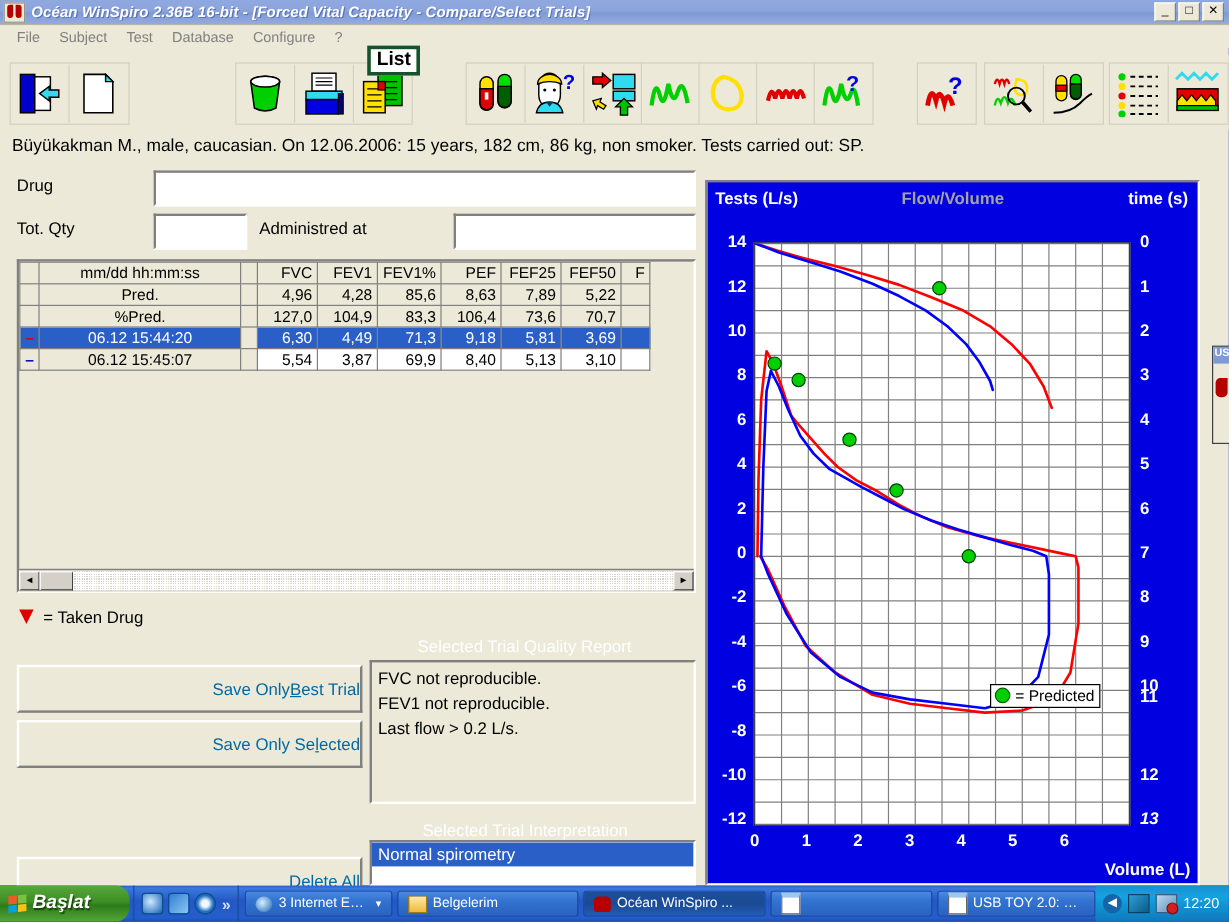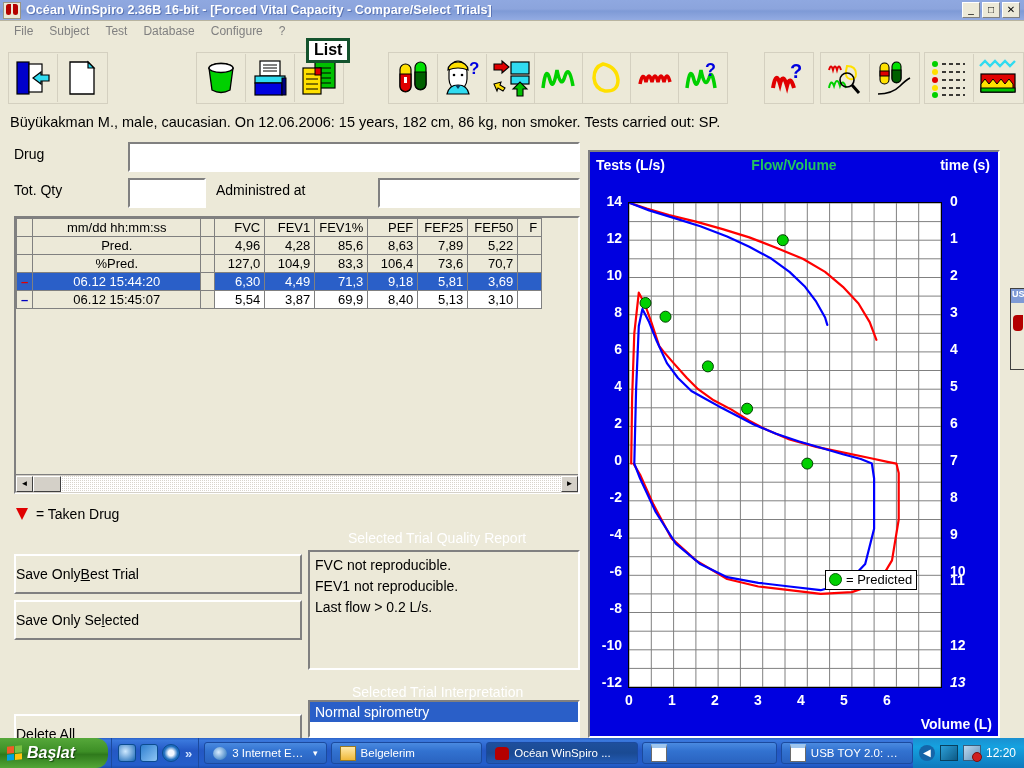--- a/index.html
+++ b/index.html
@@ -30,21 +30,21 @@
     content:"";position:absolute;left:2px;top:1px;width:5px;height:11px;
     background:#b40000;border-radius:3px 0 3px 3px;
   }
   .tb-icon:after{
     content:"";position:absolute;right:2px;top:1px;width:5px;height:11px;
     background:#b40000;border-radius:0 3px 3px 3px;
   }
   .tb-title{
     color:#ffffff;font-size:12.5px;font-weight:bold;
     letter-spacing:0.1px;text-shadow:1px 1px 0 #5a74b4;
-    white-space:nowrap;overflow:hidden;
+    white-space:nowrap;overflow:hidden;font-style:italic;
   }
   .tb-btns{position:absolute;right:4px;top:2px;display:flex;gap:2px;}
   .tb-btn{
     width:16px;height:14px;background:#ece9d8;
     border:1px solid #ffffff;border-right-color:#808080;border-bottom-color:#808080;
     position:relative;cursor:default;
   }
   .tb-btn span{
     position:absolute;left:0;top:0;width:100%;height:100%;
     font-size:10px;line-height:13px;text-align:center;color:#000;font-family:"Liberation Sans",sans-serif;
@@ -146,21 +146,21 @@
     width:0;height:0;border-left:6px solid transparent;border-right:6px solid transparent;
     border-top:12px solid #e00000;
   }
   
   .grp-title{
     position:absolute;font-size:14px;color:#ffffff;white-space:nowrap;
   }
   .btn{
     position:absolute;background:#ece9d8;
     border:2px solid;border-color:#ffffff #808080 #808080 #ffffff;
-    font-size:14px;color:#000000;display:flex;align-items:center;justify-content:flex-start;
+    font-size:14px;color:#0369a1;display:flex;align-items:center;justify-content:flex-end;
     box-sizing:border-box;cursor:default;
   }
   #btn-best{left:14px;top:554px;width:288px;height:40px;}
   #btn-selected{left:14px;top:600px;width:288px;height:40px;}
   #btn-delete-all{left:14px;top:714px;width:288px;height:40px;}
   .report-box{
     position:absolute;left:308px;top:550px;width:272px;height:120px;
     background:#ece9d8;
     border:2px solid;border-color:#808080 #ffffff #ffffff #808080;
     box-sizing:border-box;font-size:14px;color:#000;padding:3px 5px;line-height:21px;
@@ -174,21 +174,21 @@
   .interp-sel{
     background:#2a5fc8;color:#ffffff;padding:2px 5px;font-size:14px;
   }
   
   .chart{
     position:absolute;left:588px;top:150px;width:412px;height:588px;
     background:#0000e0;border:2px solid;
     border-color:#808080 #ffffff #ffffff #808080;
     box-sizing:border-box;overflow:hidden;
   }
-  .chart-title{position:absolute;left:50%;transform:translateX(-50%);top:5px;color:#22c55e;font-size:14px;font-weight:bold;white-space:nowrap;}
+  .chart-title{position:absolute;left:50%;transform:translateX(-50%);top:5px;color:#a3a3a3;font-size:14px;font-weight:bold;white-space:nowrap;}
   .chart-ylab{position:absolute;left:6px;top:5px;color:#fff;font-size:14px;font-weight:bold;}
   .chart-rlab{position:absolute;right:8px;top:5px;color:#fff;font-size:14px;font-weight:bold;}
   .chart-xlab{position:absolute;right:6px;bottom:4px;color:#fff;font-size:14px;font-weight:bold;}
   .plot{
     position:absolute;left:38px;top:50px;width:314px;height:486px;
     background:#ffffff;border:1px solid #000000;box-sizing:border-box;
   }
   .ytick{position:absolute;color:#fff;font-size:14px;font-weight:bold;text-align:right;width:32px;}
   .rtick{position:absolute;color:#fff;font-size:14px;font-weight:bold;text-align:left;width:30px;left:360px;}
   .xtick{position:absolute;color:#fff;font-size:14px;font-weight:bold;text-align:center;width:24px;top:540px;}

